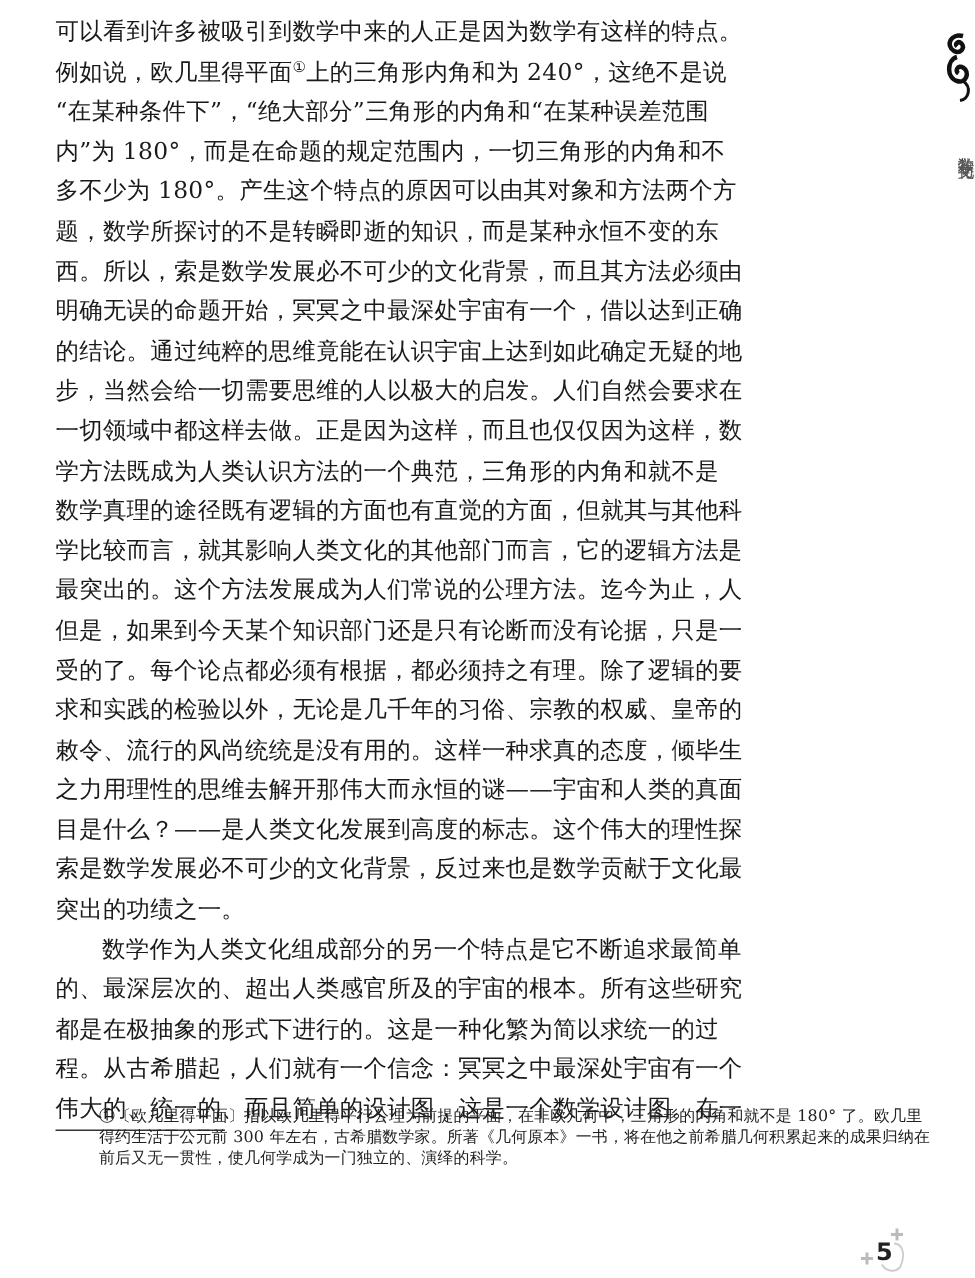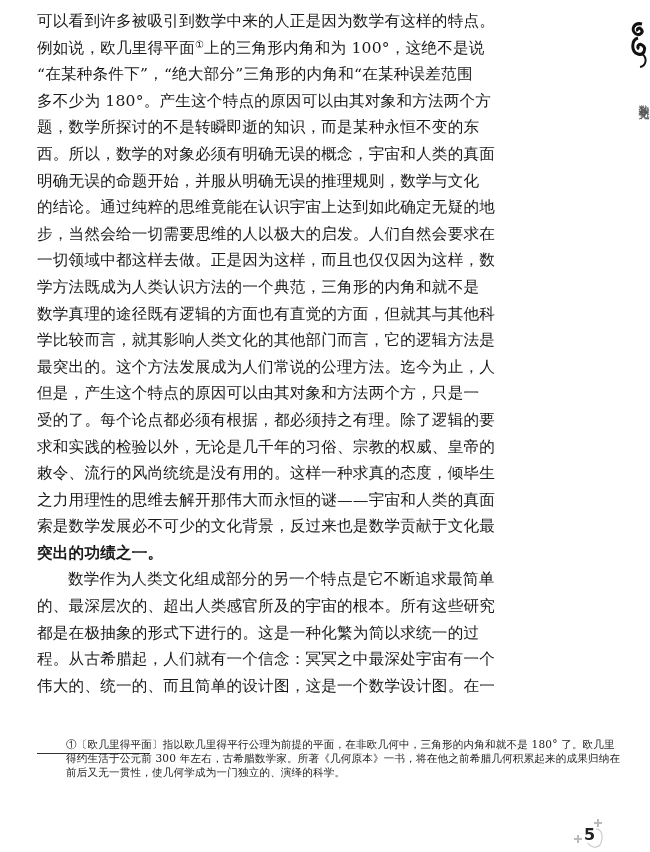--- a/index.html
+++ b/index.html
@@ -26,21 +26,20 @@
       font-size: 15.6px;
       line-height: 26.6px;
       height: 26.6px;
       white-space: nowrap;
       text-align: justify;
       text-align-last: justify;
       letter-spacing: 0.2px;
     }
     .line.last {
       text-align-last: left;
-      font-weight: bold;
     }
     .line.indent {
       padding-left: 31px;
     }
     sup.fn-mark {
       font-size: 10px;
       vertical-align: 5px;
       line-height: 0;
     }
     .footnote-rule {
@@ -107,38 +106,40 @@
 <svg class="side-ornament" viewBox="0 0 24 50">
   <path d="M14 4 C6 2 2 10 8 14 C12 16 16 12 13 9 C11 7 8 9 10 11" fill="none" stroke="#111" stroke-width="3"></path>
   <path d="M10 18 C3 20 3 32 10 34 C16 36 19 28 14 25 C11 23 8 27 11 29" fill="none" stroke="#111" stroke-width="3"></path>
   <path d="M14 34 C20 38 18 46 12 47" fill="none" stroke="#111" stroke-width="2"></path>
 </svg>
 
 <div class="side-label">数学与文化</div>
 
 <div class="body-text">
   <span class="line">可以看到许多被吸引到数学中来的人正是因为数学有这样的特点。</span>
-  <span class="line"><span>例如说，欧几里得平面</span><sup class="fn-mark">①</sup><span>上的三角形内角和为 100°，这绝不是说</span></span>
+  <span class="line"><span>例如说，欧几里得平面</span><sup class="fn-mark">①</sup><span>上的三角形内角和为 240°，这绝不是说</span></span>
   <span class="line">“在某种条件下”，“绝大部分”三角形的内角和“在某种误差范围</span>
+  <span class="line">内”为 180°，而是在命题的规定范围内，一切三角形的内角和不</span>
   <span class="line">多不少为 180°。产生这个特点的原因可以由其对象和方法两个方</span>
   <span class="line">题，数学所探讨的不是转瞬即逝的知识，而是某种永恒不变的东</span>
-  <span class="line">西。所以，数学的对象必须有明确无误的概念，宇宙和人类的真面</span>
-  <span class="line">明确无误的命题开始，并服从明确无误的推理规则，数学与文化</span>
+  <span class="line">西。所以，索是数学发展必不可少的文化背景，而且其方法必须由</span>
+  <span class="line">明确无误的命题开始，冥冥之中最深处宇宙有一个，借以达到正确</span>
   <span class="line">的结论。通过纯粹的思维竟能在认识宇宙上达到如此确定无疑的地</span>
   <span class="line">步，当然会给一切需要思维的人以极大的启发。人们自然会要求在</span>
   <span class="line">一切领域中都这样去做。正是因为这样，而且也仅仅因为这样，数</span>
   <span class="line">学方法既成为人类认识方法的一个典范，三角形的内角和就不是</span>
   <span class="line">数学真理的途径既有逻辑的方面也有直觉的方面，但就其与其他科</span>
   <span class="line">学比较而言，就其影响人类文化的其他部门而言，它的逻辑方法是</span>
   <span class="line">最突出的。这个方法发展成为人们常说的公理方法。迄今为止，人</span>
-  <span class="line">但是，产生这个特点的原因可以由其对象和方法两个方，只是一</span>
+  <span class="line">但是，如果到今天某个知识部门还是只有论断而没有论据，只是一</span>
   <span class="line">受的了。每个论点都必须有根据，都必须持之有理。除了逻辑的要</span>
   <span class="line">求和实践的检验以外，无论是几千年的习俗、宗教的权威、皇帝的</span>
   <span class="line">敕令、流行的风尚统统是没有用的。这样一种求真的态度，倾毕生</span>
   <span class="line">之力用理性的思维去解开那伟大而永恒的谜——宇宙和人类的真面</span>
+  <span class="line">目是什么？——是人类文化发展到高度的标志。这个伟大的理性探</span>
   <span class="line">索是数学发展必不可少的文化背景，反过来也是数学贡献于文化最</span>
   <span class="line last">突出的功绩之一。</span>
   <span class="line indent">数学作为人类文化组成部分的另一个特点是它不断追求最简单</span>
   <span class="line">的、最深层次的、超出人类感官所及的宇宙的根本。所有这些研究</span>
   <span class="line">都是在极抽象的形式下进行的。这是一种化繁为简以求统一的过</span>
   <span class="line">程。从古希腊起，人们就有一个信念：冥冥之中最深处宇宙有一个</span>
   <span class="line">伟大的、统一的、而且简单的设计图，这是一个数学设计图。在一</span>
 
 </div>
 

